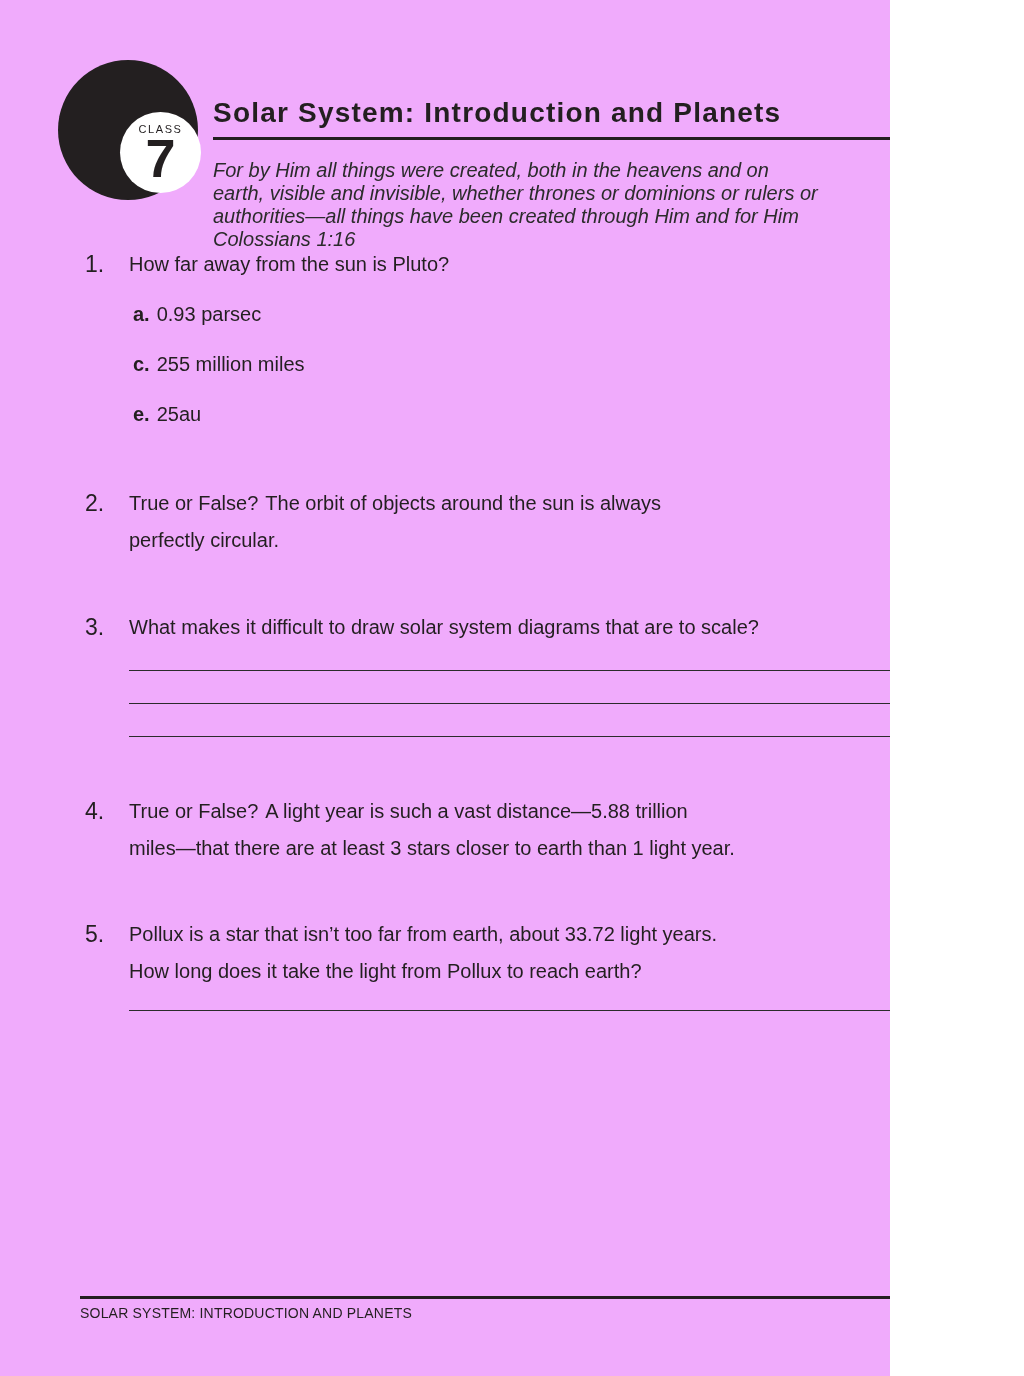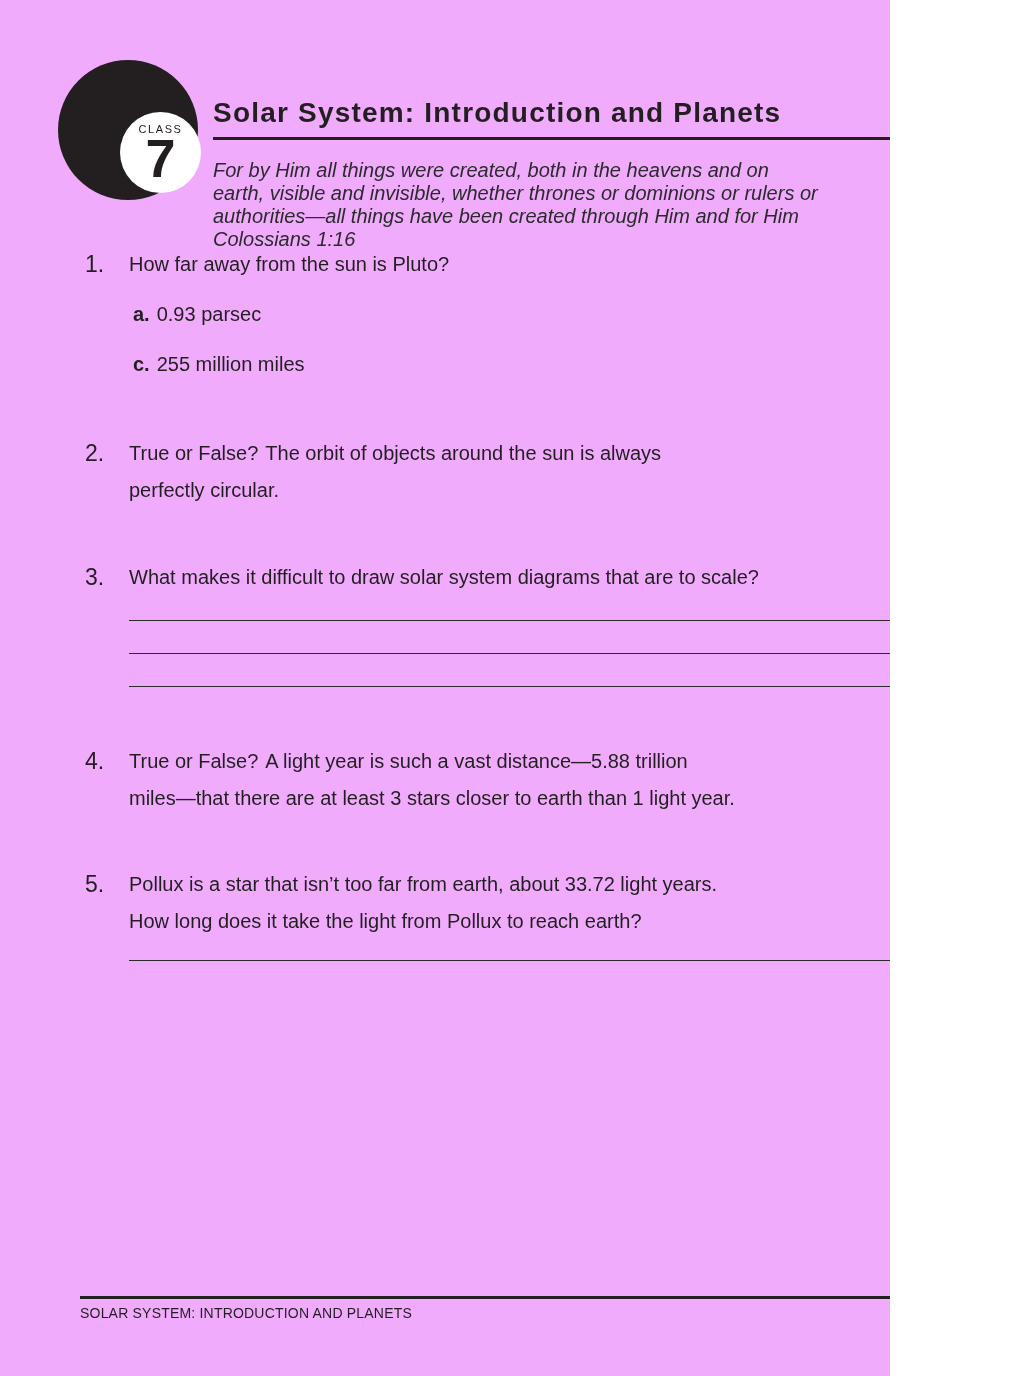--- a/index.html
+++ b/index.html
@@ -104,20 +104,23 @@
       <div class="q-num">1.</div>
       <div class="q-body">
         <span>How far away from the sun is Pluto?</span>
         <div class="options">
           <div class="option">
             <span class="option-letter">a.</span><span>0.93 parsec</span>
           </div>
           <div class="option">
             <span class="option-letter">c.</span><span>255 million miles</span>
           </div>
+          <div class="option">
+            <span class="option-letter">e.</span><span>25au</span>
+          </div>
         </div>
       </div>
     </div>
 
     <div class="q mt-q2">
       <div class="q-num">2.</div>
       <div class="q-body">
         <span class="q-bold">True or False?</span><span>The orbit of objects around the sun is always<br>perfectly circular.</span>
       </div>
     </div>

